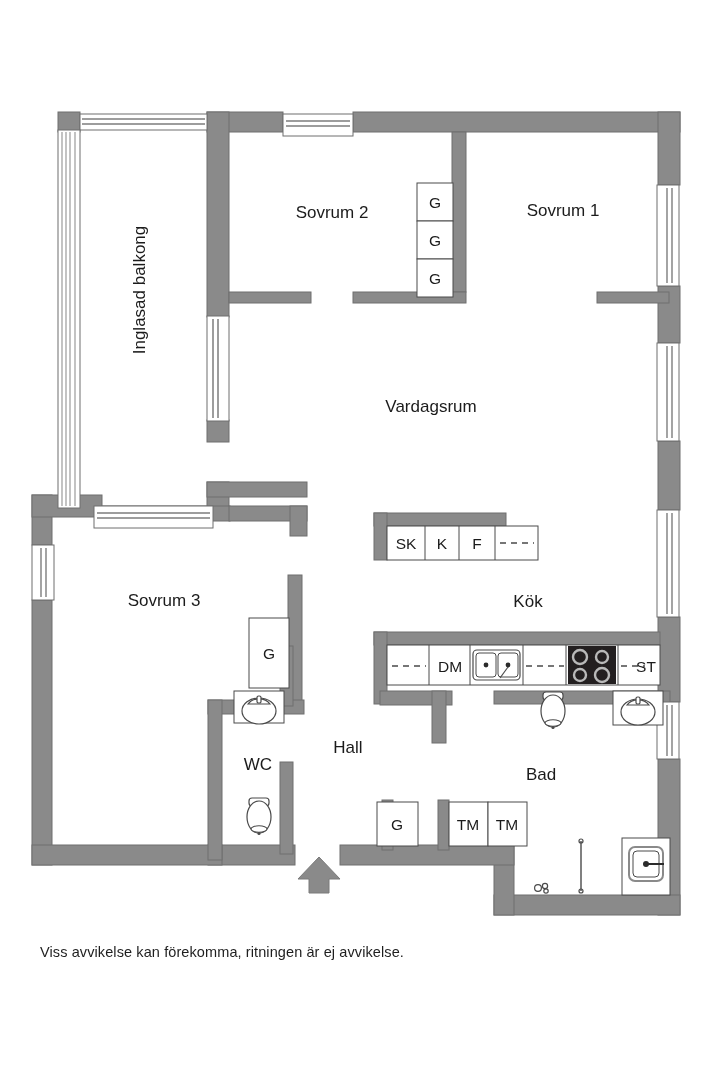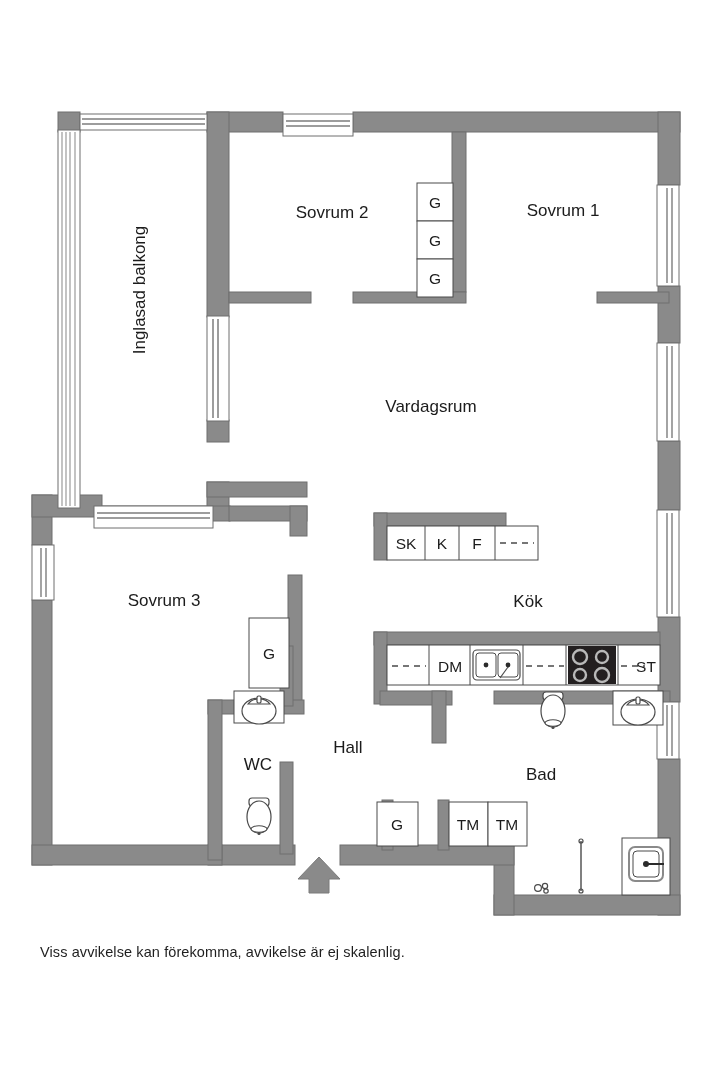--- a/index.html
+++ b/index.html
@@ -274,13 +274,13 @@
     <text class="unit-label" x="450" y="672" text-anchor="middle">DM</text>
     <text class="unit-label" x="646" y="672" text-anchor="middle">ST</text>
     <text class="unit-label" x="269" y="659" text-anchor="middle">G</text>
     <text class="unit-label" x="397" y="830" text-anchor="middle">G</text>
     <text class="unit-label" x="468" y="830" text-anchor="middle">TM</text>
     <text class="unit-label" x="507" y="830" text-anchor="middle">TM</text>
   </g>
 
 </svg>
 
-<div class="caption">Viss avvikelse kan förekomma, avvikelse är ej skalenlig.</div>
+<div class="caption">Viss avvikelse kan förekomma, ritningen är ej avvikelse.</div>
 
 </body></html>

